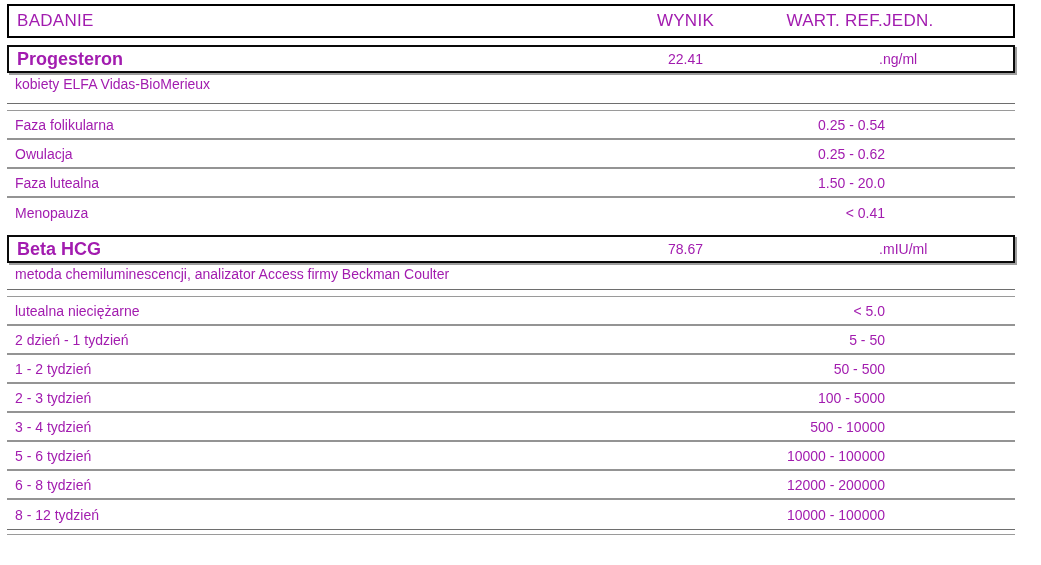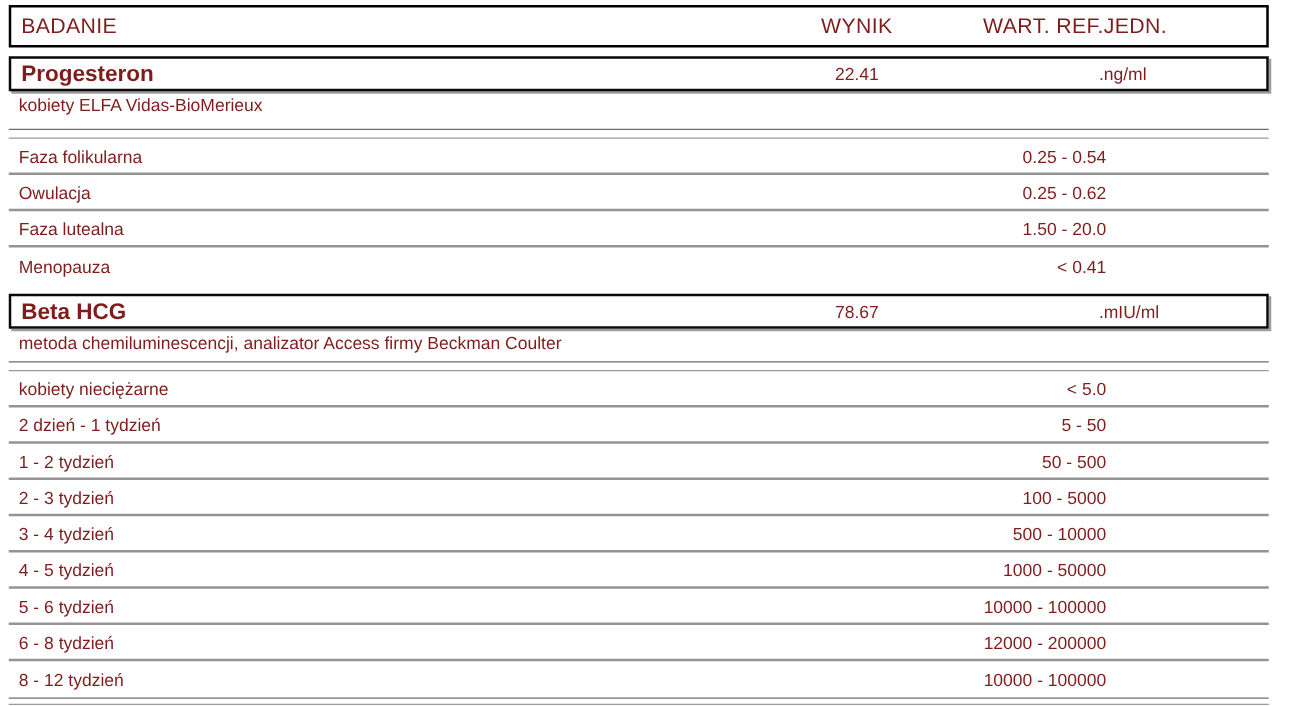--- a/index.html
+++ b/index.html
@@ -2,21 +2,21 @@
 <html><head>
 <meta charset="utf-8">
 <style>
   html, body { margin: 0; padding: 0; background: #ffffff; }
   .page {
     position: relative;
     width: 1041px;
     height: 565px;
     background: #ffffff;
     font-family: "Liberation Sans", "DejaVu Sans", sans-serif;
-    color: #7f1d1d;
+    color: #a21caf;
     overflow: hidden;
   }
   .cols {
     display: grid;
     grid-template-columns: 1fr 115px 140px 95px;
     align-items: center;
     padding: 0 35px 0 8px;
     box-sizing: border-box;
   }
   .cell-name   { grid-column: 1; text-align: left;  white-space: nowrap; }
@@ -117,44 +117,40 @@
     <div class="result-box cols">
       <span class="cell-name">Beta HCG</span>
       <span class="cell-result">78.67</span>
       <span class="cell-ref">.</span>
       <span class="cell-unit">mIU/ml</span>
     </div>
     <div class="method-row">metoda chemiluminescencji, analizator Access firmy Beckman Coulter</div>
     <div class="dsep after-method-2"></div>
 
     <div class="range-row cols">
-      <span class="cell-name">kobiety nieciężarne</span>
+      <span class="cell-name">lutealna nieciężarne</span>
       <span class="cell-ref">&lt; 5.0</span>
     </div>
     <div class="range-row cols">
       <span class="cell-name">2 dzień - 1 tydzień</span>
       <span class="cell-ref">5 - 50</span>
     </div>
     <div class="range-row cols">
       <span class="cell-name">1 - 2 tydzień</span>
       <span class="cell-ref">50 - 500</span>
     </div>
     <div class="range-row cols">
       <span class="cell-name">2 - 3 tydzień</span>
       <span class="cell-ref">100 - 5000</span>
     </div>
     <div class="range-row cols">
       <span class="cell-name">3 - 4 tydzień</span>
       <span class="cell-ref">500 - 10000</span>
     </div>
     <div class="range-row cols">
-      <span class="cell-name">4 - 5 tydzień</span>
-      <span class="cell-ref">1000 - 50000</span>
-    </div>
-    <div class="range-row cols">
       <span class="cell-name">5 - 6 tydzień</span>
       <span class="cell-ref">10000 - 100000</span>
     </div>
     <div class="range-row cols">
       <span class="cell-name">6 - 8 tydzień</span>
       <span class="cell-ref">12000 - 200000</span>
     </div>
     <div class="range-row cols last">
       <span class="cell-name">8 - 12 tydzień</span>
       <span class="cell-ref">10000 - 100000</span>

